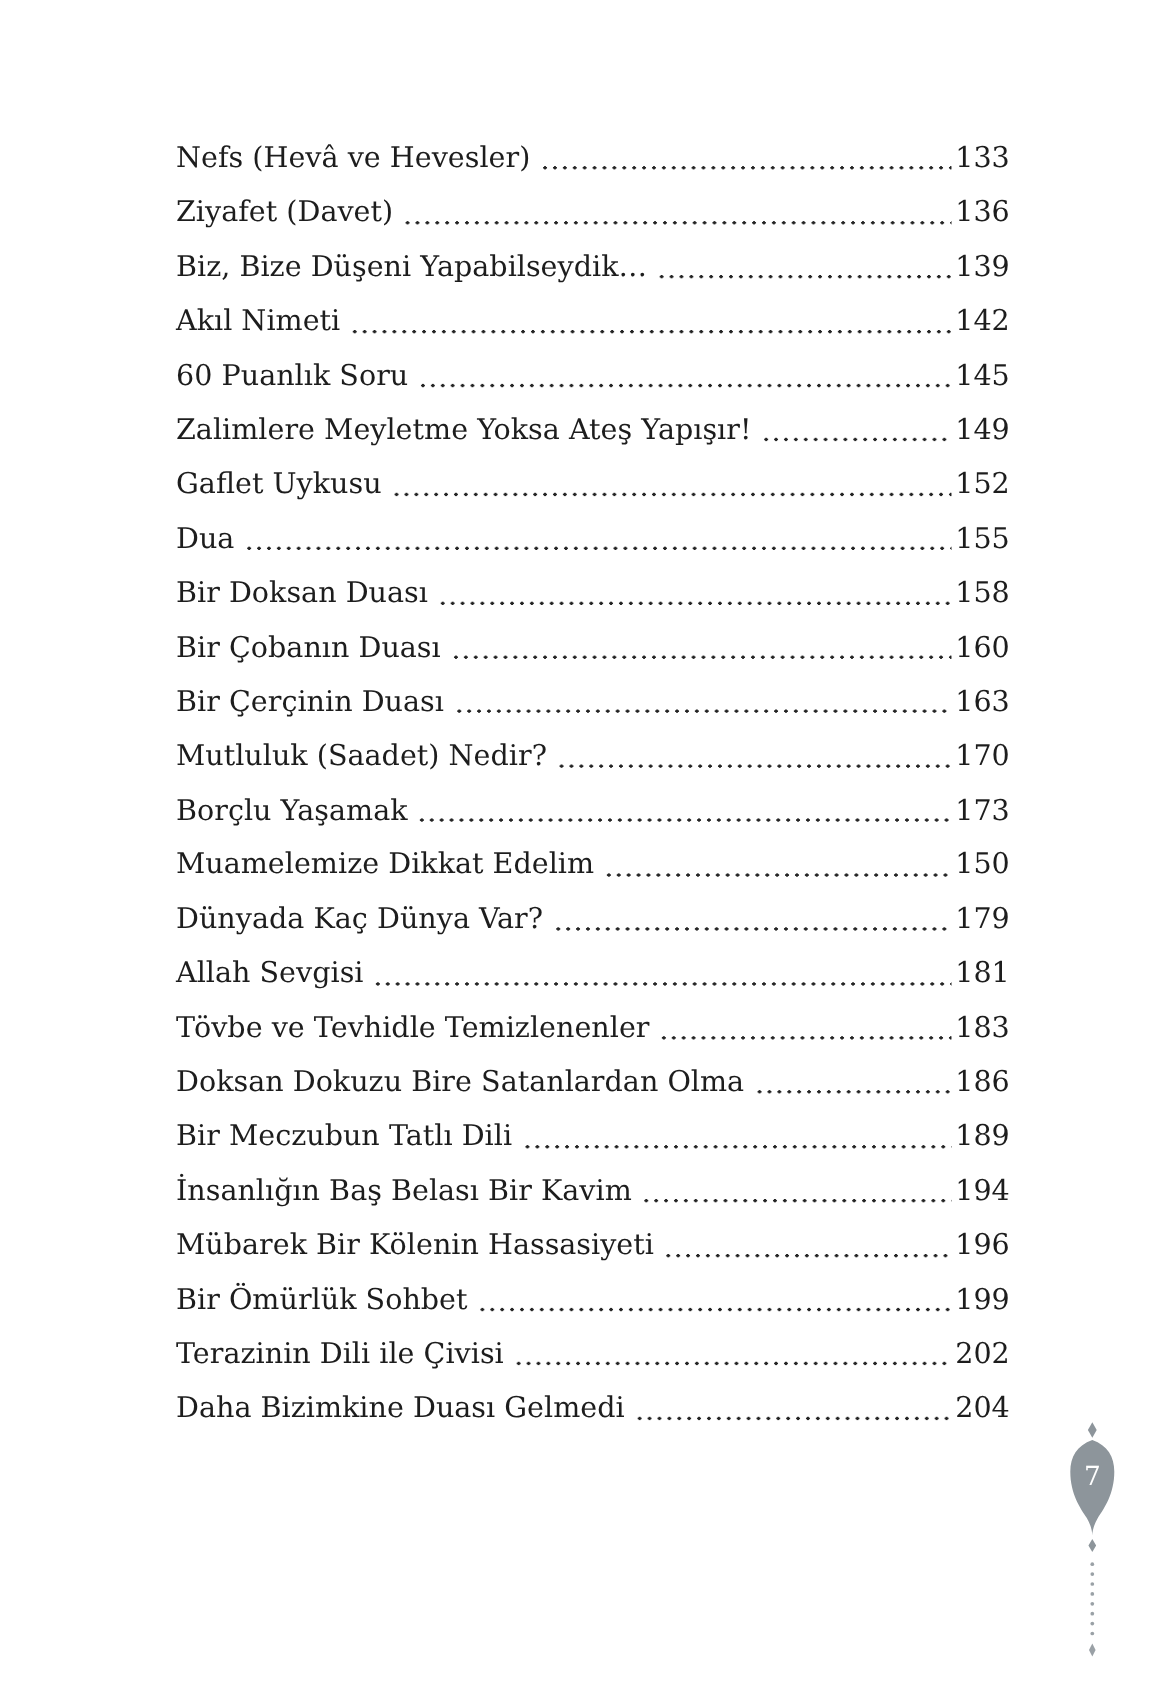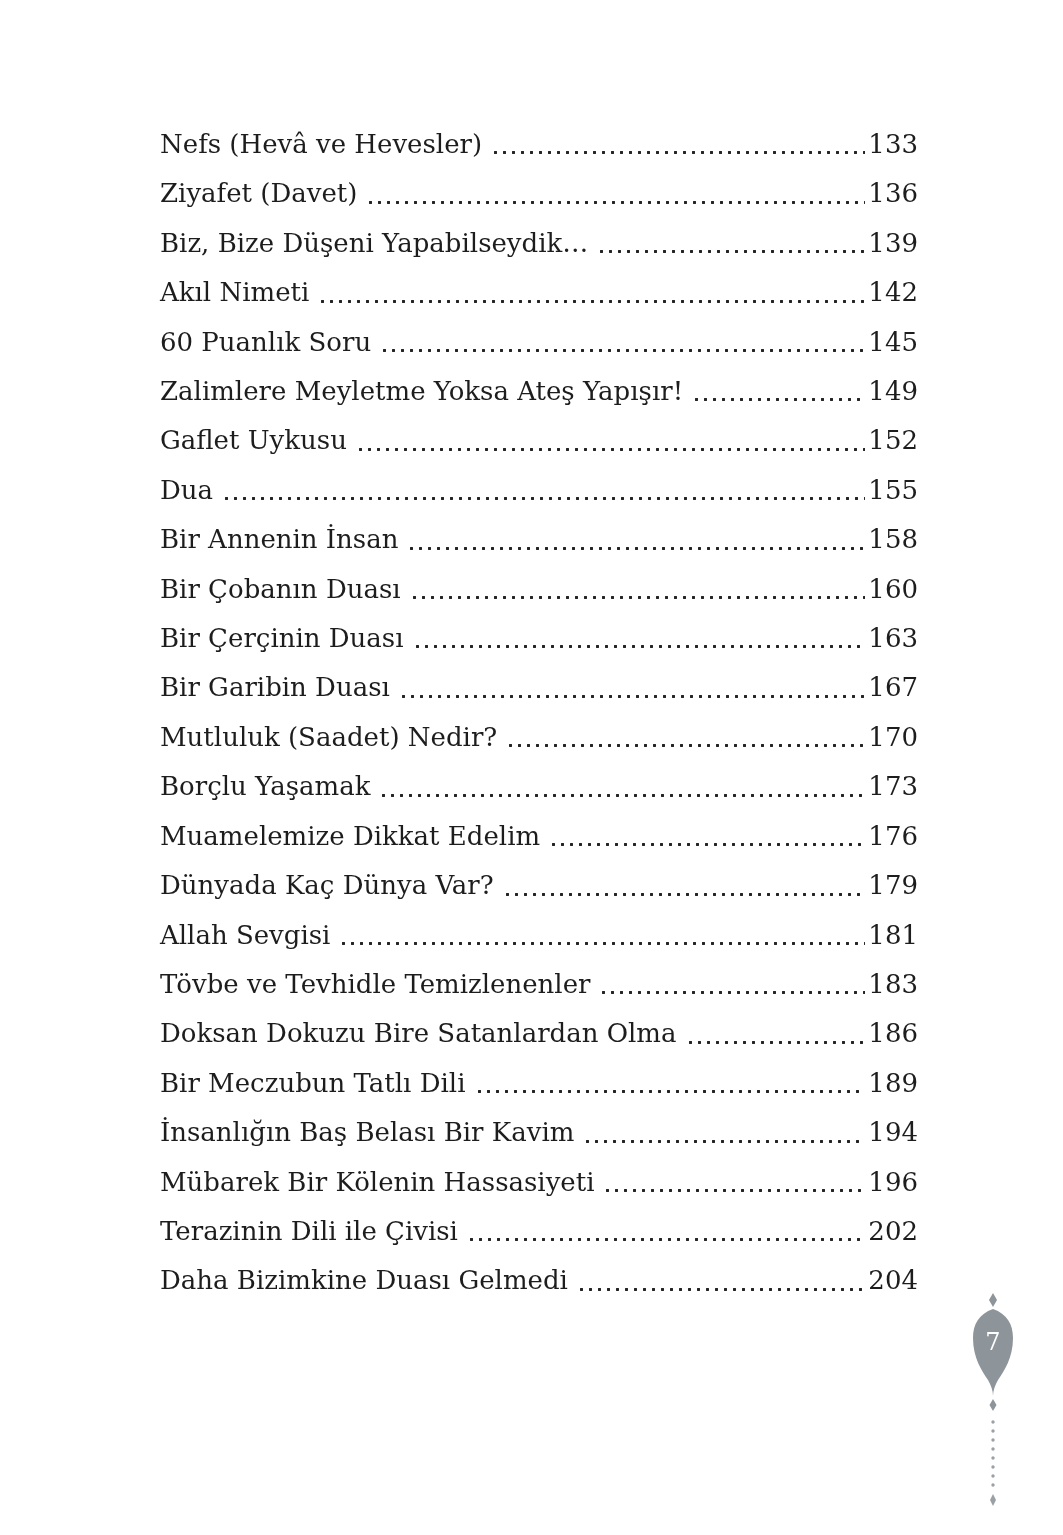--- a/index.html
+++ b/index.html
@@ -97,53 +97,48 @@
         <span class="toc-title">Gaflet Uykusu</span>
         <span class="leader"></span>
         <span class="toc-page">152</span>
       </div>
       <div class="toc-row">
         <span class="toc-title">Dua</span>
         <span class="leader"></span>
         <span class="toc-page">155</span>
       </div>
       <div class="toc-row">
-        <span class="toc-title">Bir Annenin İnsan</span>
+        <span class="toc-title">Bir Doksan Duası</span>
         <span class="leader"></span>
         <span class="toc-page">158</span>
       </div>
       <div class="toc-row">
         <span class="toc-title">Bir Çobanın Duası</span>
         <span class="leader"></span>
         <span class="toc-page">160</span>
       </div>
       <div class="toc-row">
         <span class="toc-title">Bir Çerçinin Duası</span>
         <span class="leader"></span>
         <span class="toc-page">163</span>
       </div>
       <div class="toc-row">
-        <span class="toc-title">Bir Garibin Duası</span>
-        <span class="leader"></span>
-        <span class="toc-page">167</span>
-      </div>
-      <div class="toc-row">
         <span class="toc-title">Mutluluk (Saadet) Nedir?</span>
         <span class="leader"></span>
         <span class="toc-page">170</span>
       </div>
       <div class="toc-row">
         <span class="toc-title">Borçlu Yaşamak</span>
         <span class="leader"></span>
         <span class="toc-page">173</span>
       </div>
       <div class="toc-row">
         <span class="toc-title">Muamelemize Dikkat Edelim</span>
         <span class="leader"></span>
-        <span class="toc-page">176</span>
+        <span class="toc-page">150</span>
       </div>
       <div class="toc-row">
         <span class="toc-title">Dünyada Kaç Dünya Var?</span>
         <span class="leader"></span>
         <span class="toc-page">179</span>
       </div>
       <div class="toc-row">
         <span class="toc-title">Allah Sevgisi</span>
         <span class="leader"></span>
         <span class="toc-page">181</span>
@@ -165,20 +160,25 @@
       </div>
       <div class="toc-row">
         <span class="toc-title">İnsanlığın Baş Belası Bir Kavim</span>
         <span class="leader"></span>
         <span class="toc-page">194</span>
       </div>
       <div class="toc-row">
         <span class="toc-title">Mübarek Bir Kölenin Hassasiyeti</span>
         <span class="leader"></span>
         <span class="toc-page">196</span>
+      </div>
+      <div class="toc-row">
+        <span class="toc-title">Bir Ömürlük Sohbet</span>
+        <span class="leader"></span>
+        <span class="toc-page">199</span>
       </div>
       <div class="toc-row">
         <span class="toc-title">Terazinin Dili ile Çivisi</span>
         <span class="leader"></span>
         <span class="toc-page">202</span>
       </div>
       <div class="toc-row">
         <span class="toc-title">Daha Bizimkine Duası Gelmedi</span>
         <span class="leader"></span>
         <span class="toc-page">204</span>

